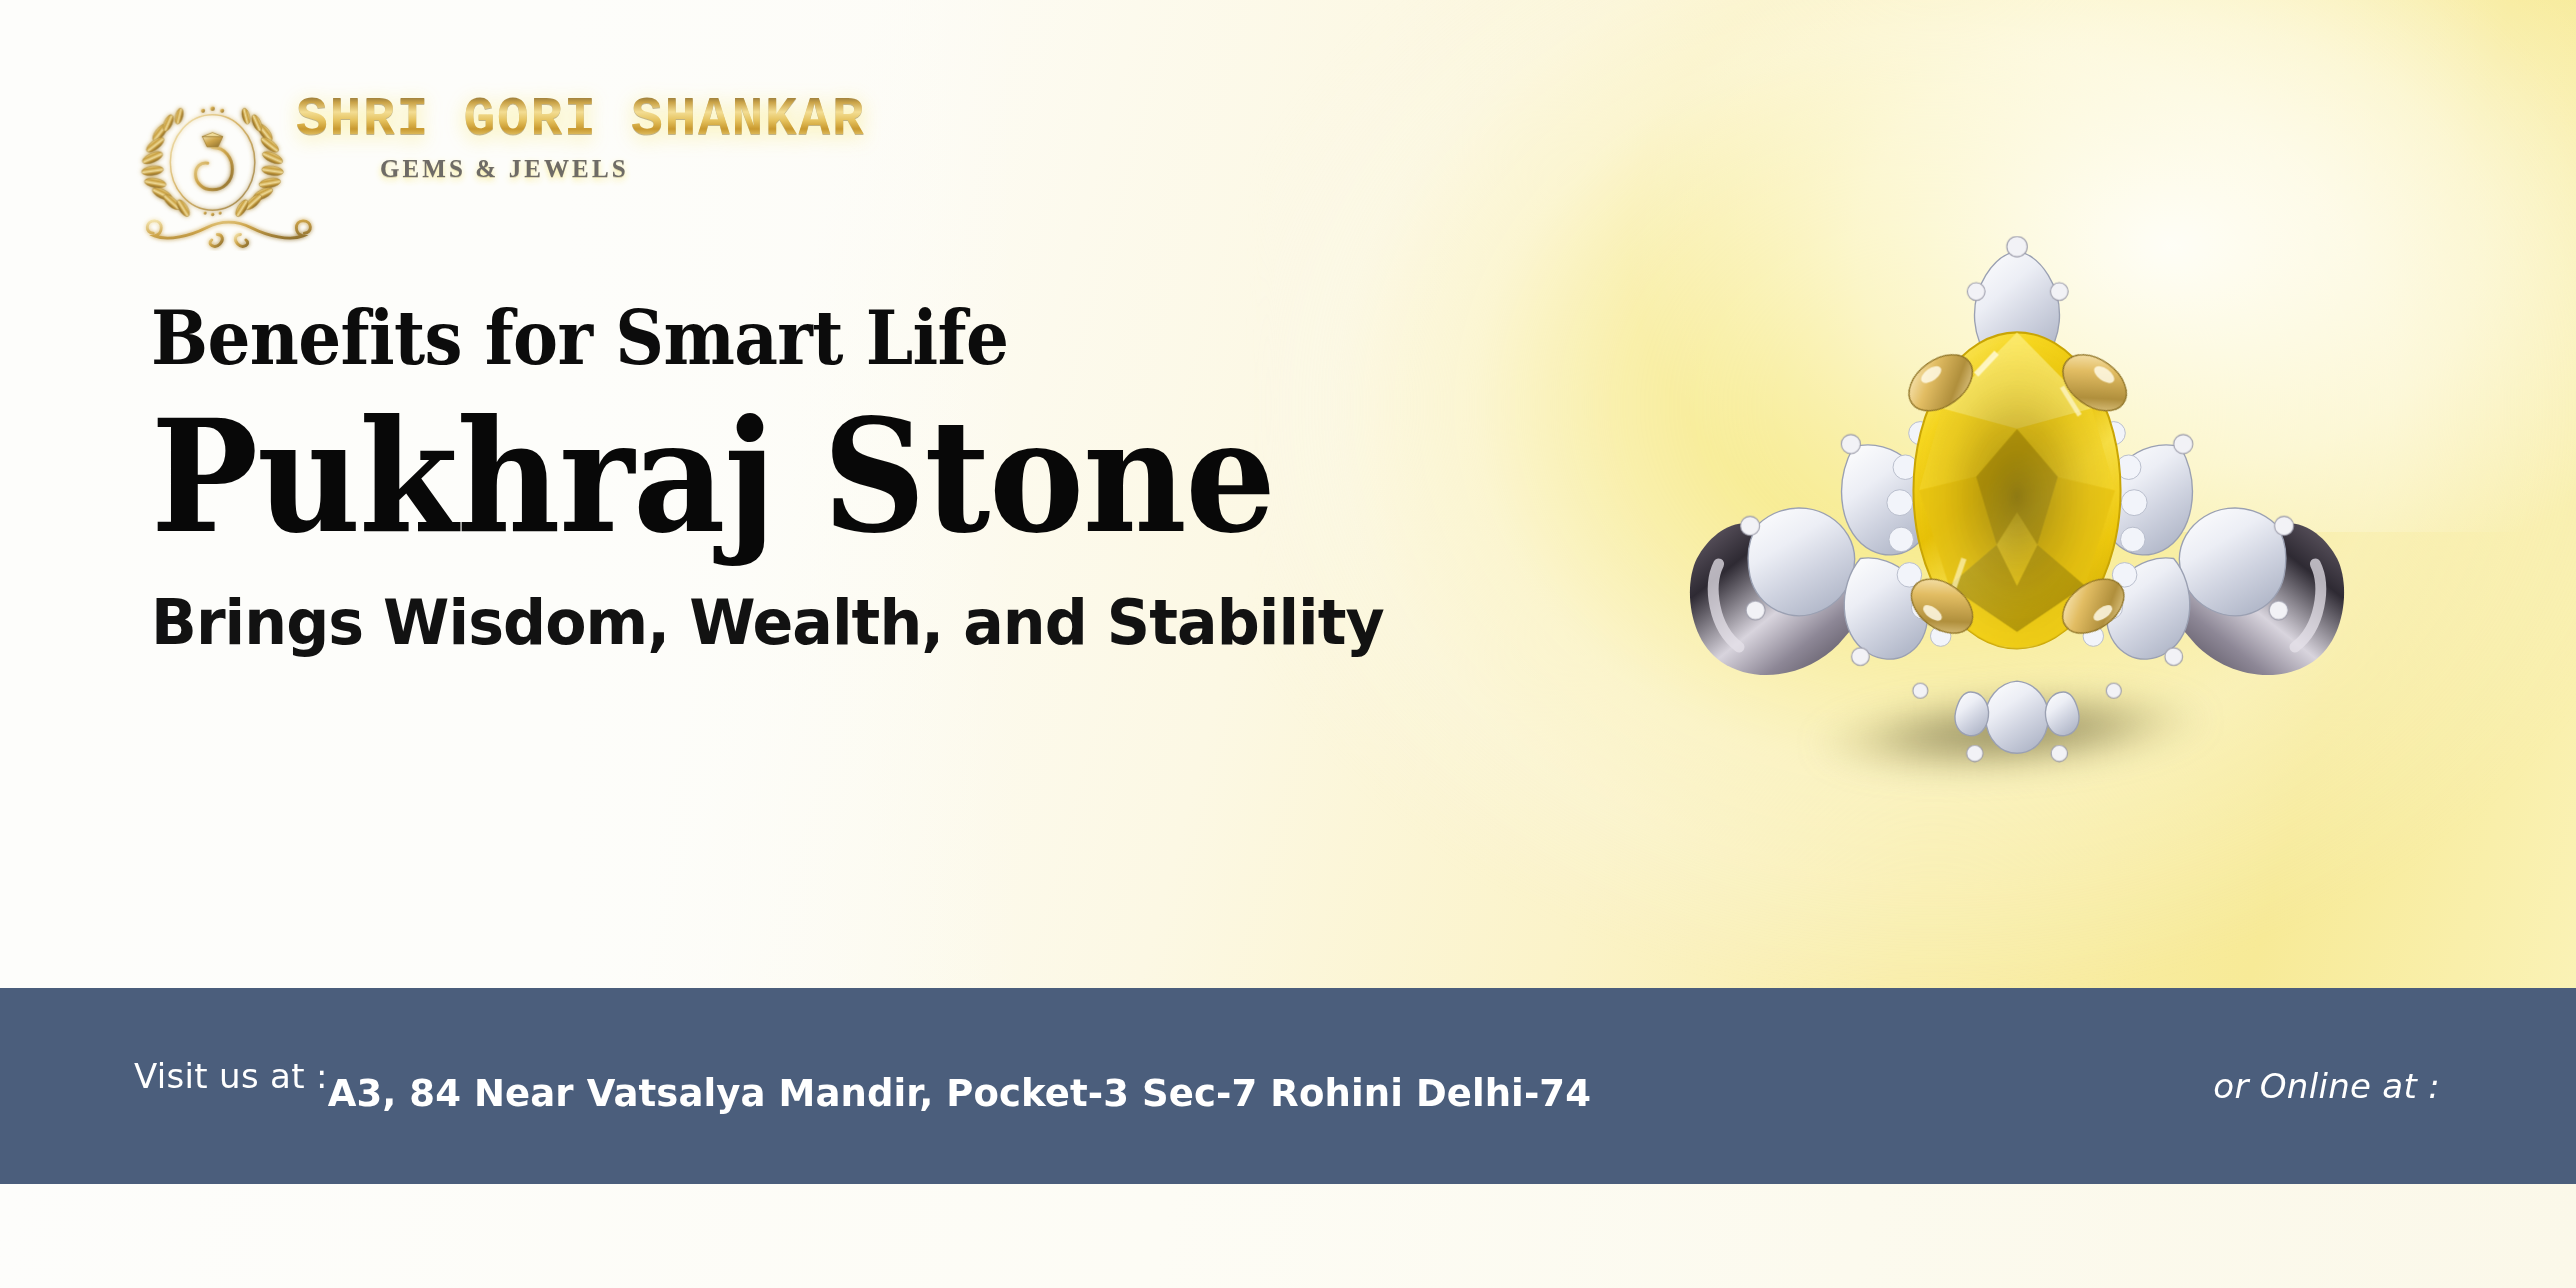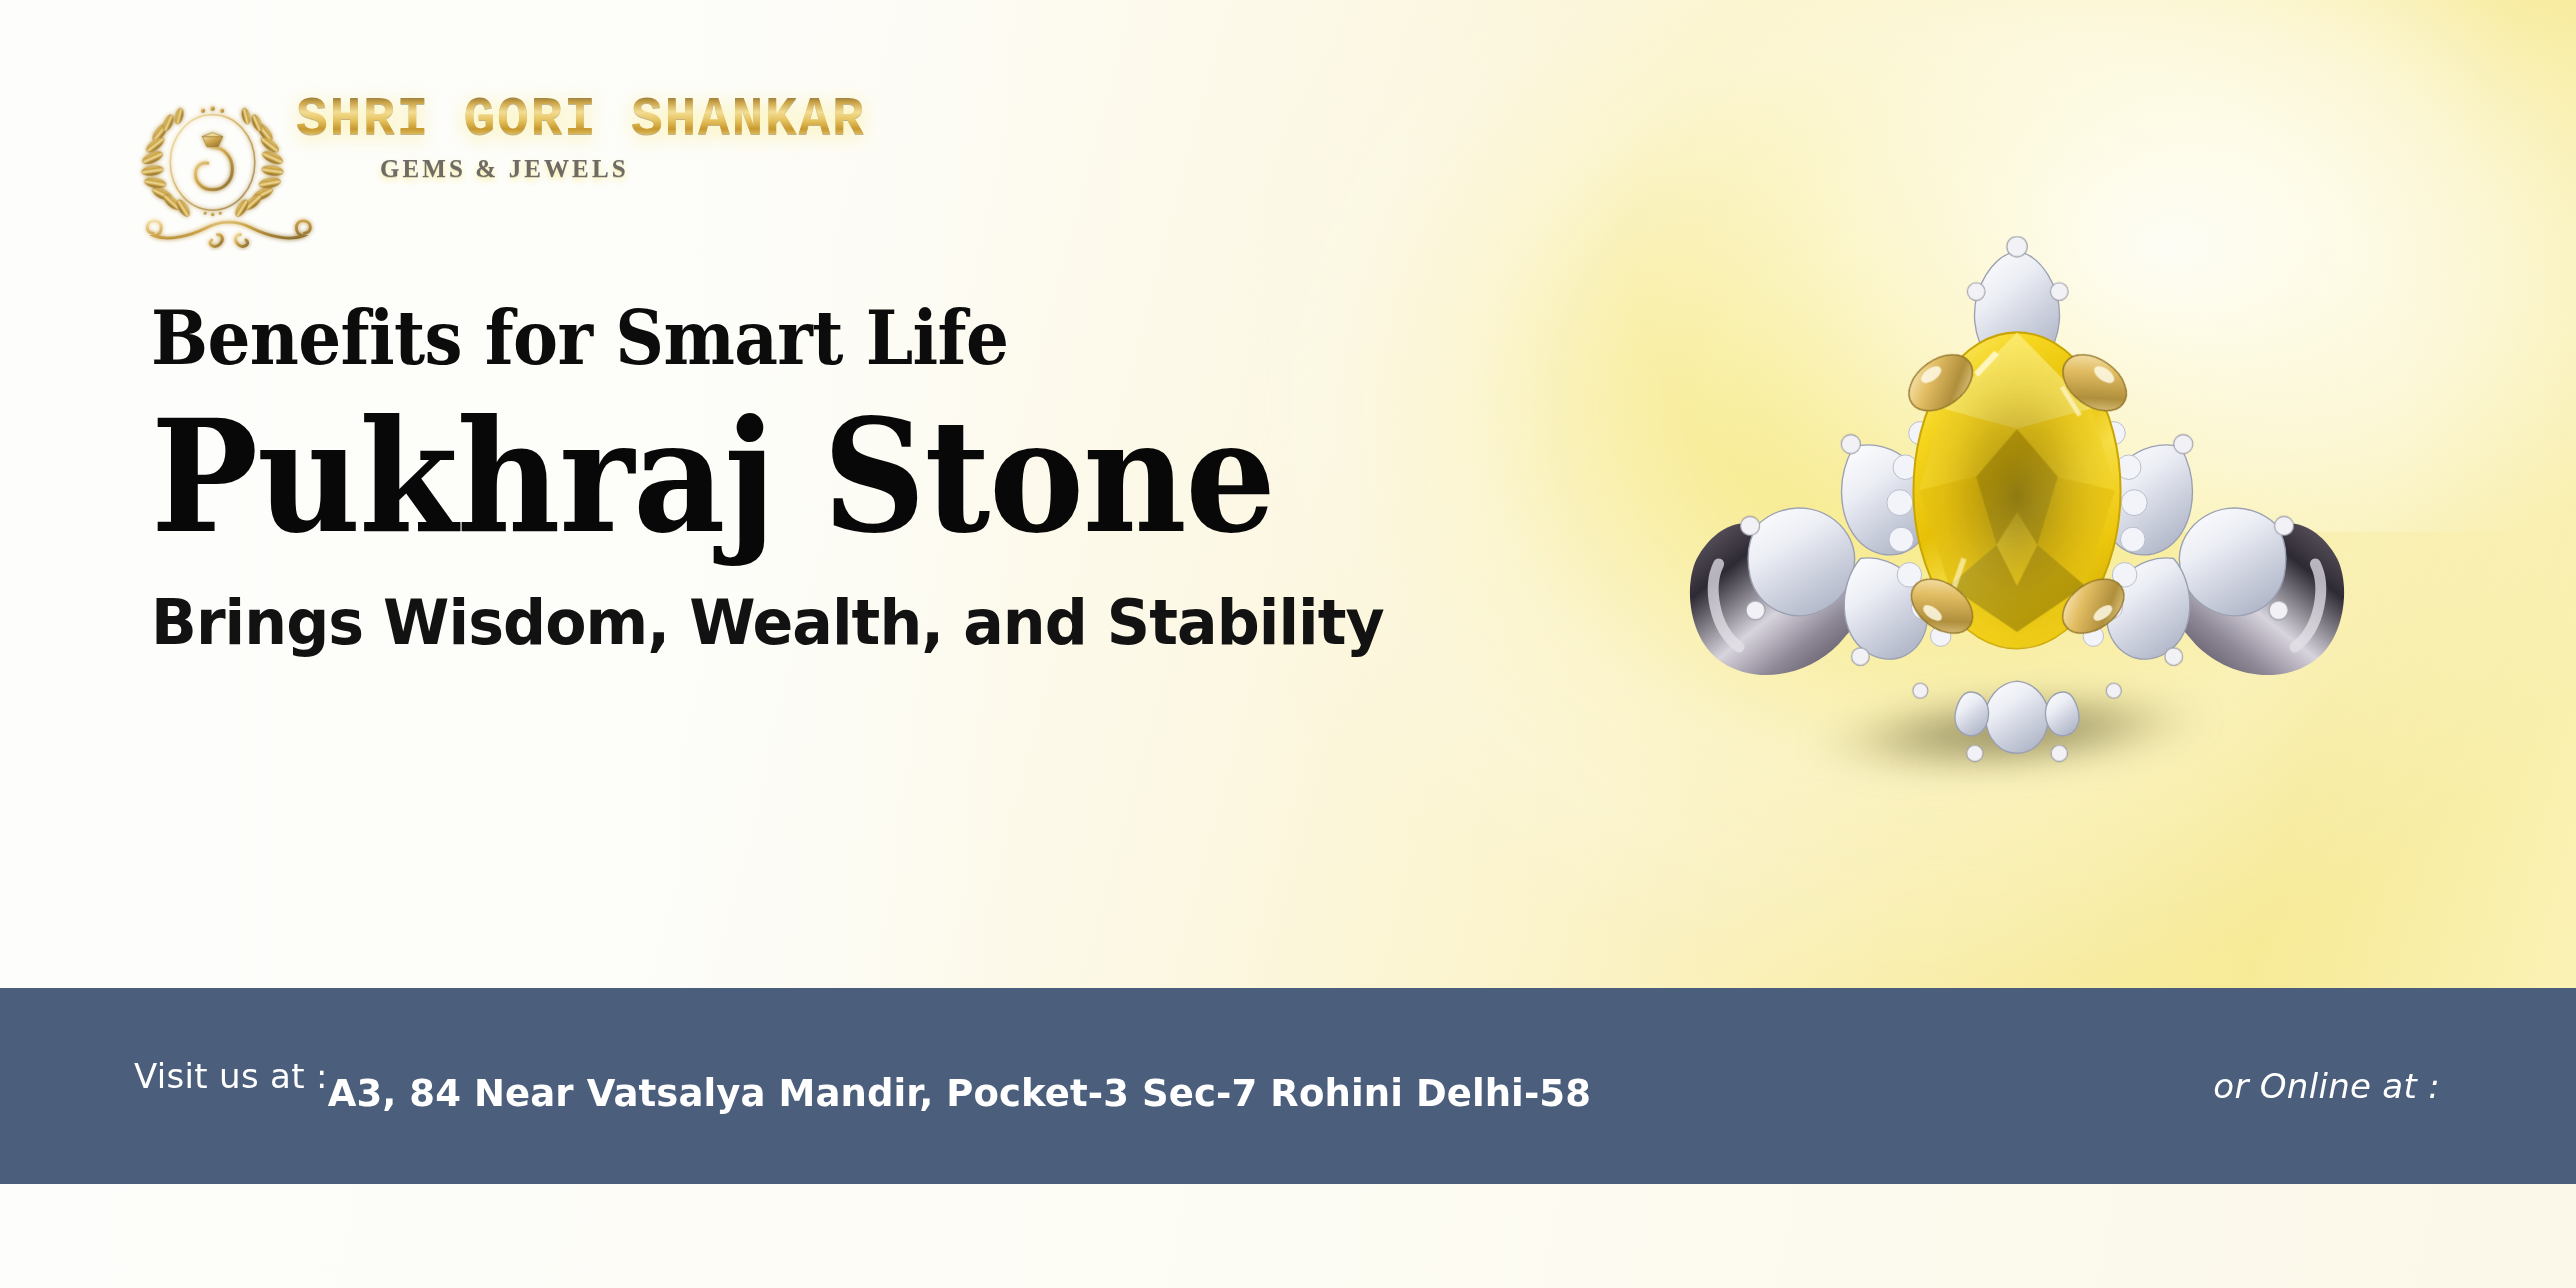--- a/index.html
+++ b/index.html
@@ -464,21 +464,21 @@
           <circle cx="592" cy="806" r="12"></circle>
         <circle cx="388" cy="714" r="11"></circle>
           <circle cx="672" cy="714" r="11"></circle>
       </g>
     </svg>
   </div>
 
   <div class="footer">
     <div class="footer-col">
       <div class="f-label">Visit us at :</div>
-      <div class="f-value">A3, 84 Near Vatsalya Mandir, Pocket-3 Sec-7 Rohini Delhi-58</div>
+      <div class="f-value">A3, 84 Near Vatsalya Mandir, Pocket-3 Sec-7 Rohini Delhi-74</div>
     </div>
     <div class="footer-col right">
       <div class="f-label">or Online at :</div>
     </div>
   </div>
 
   <div class="footer-bottom"></div>
 </div>
 
 

